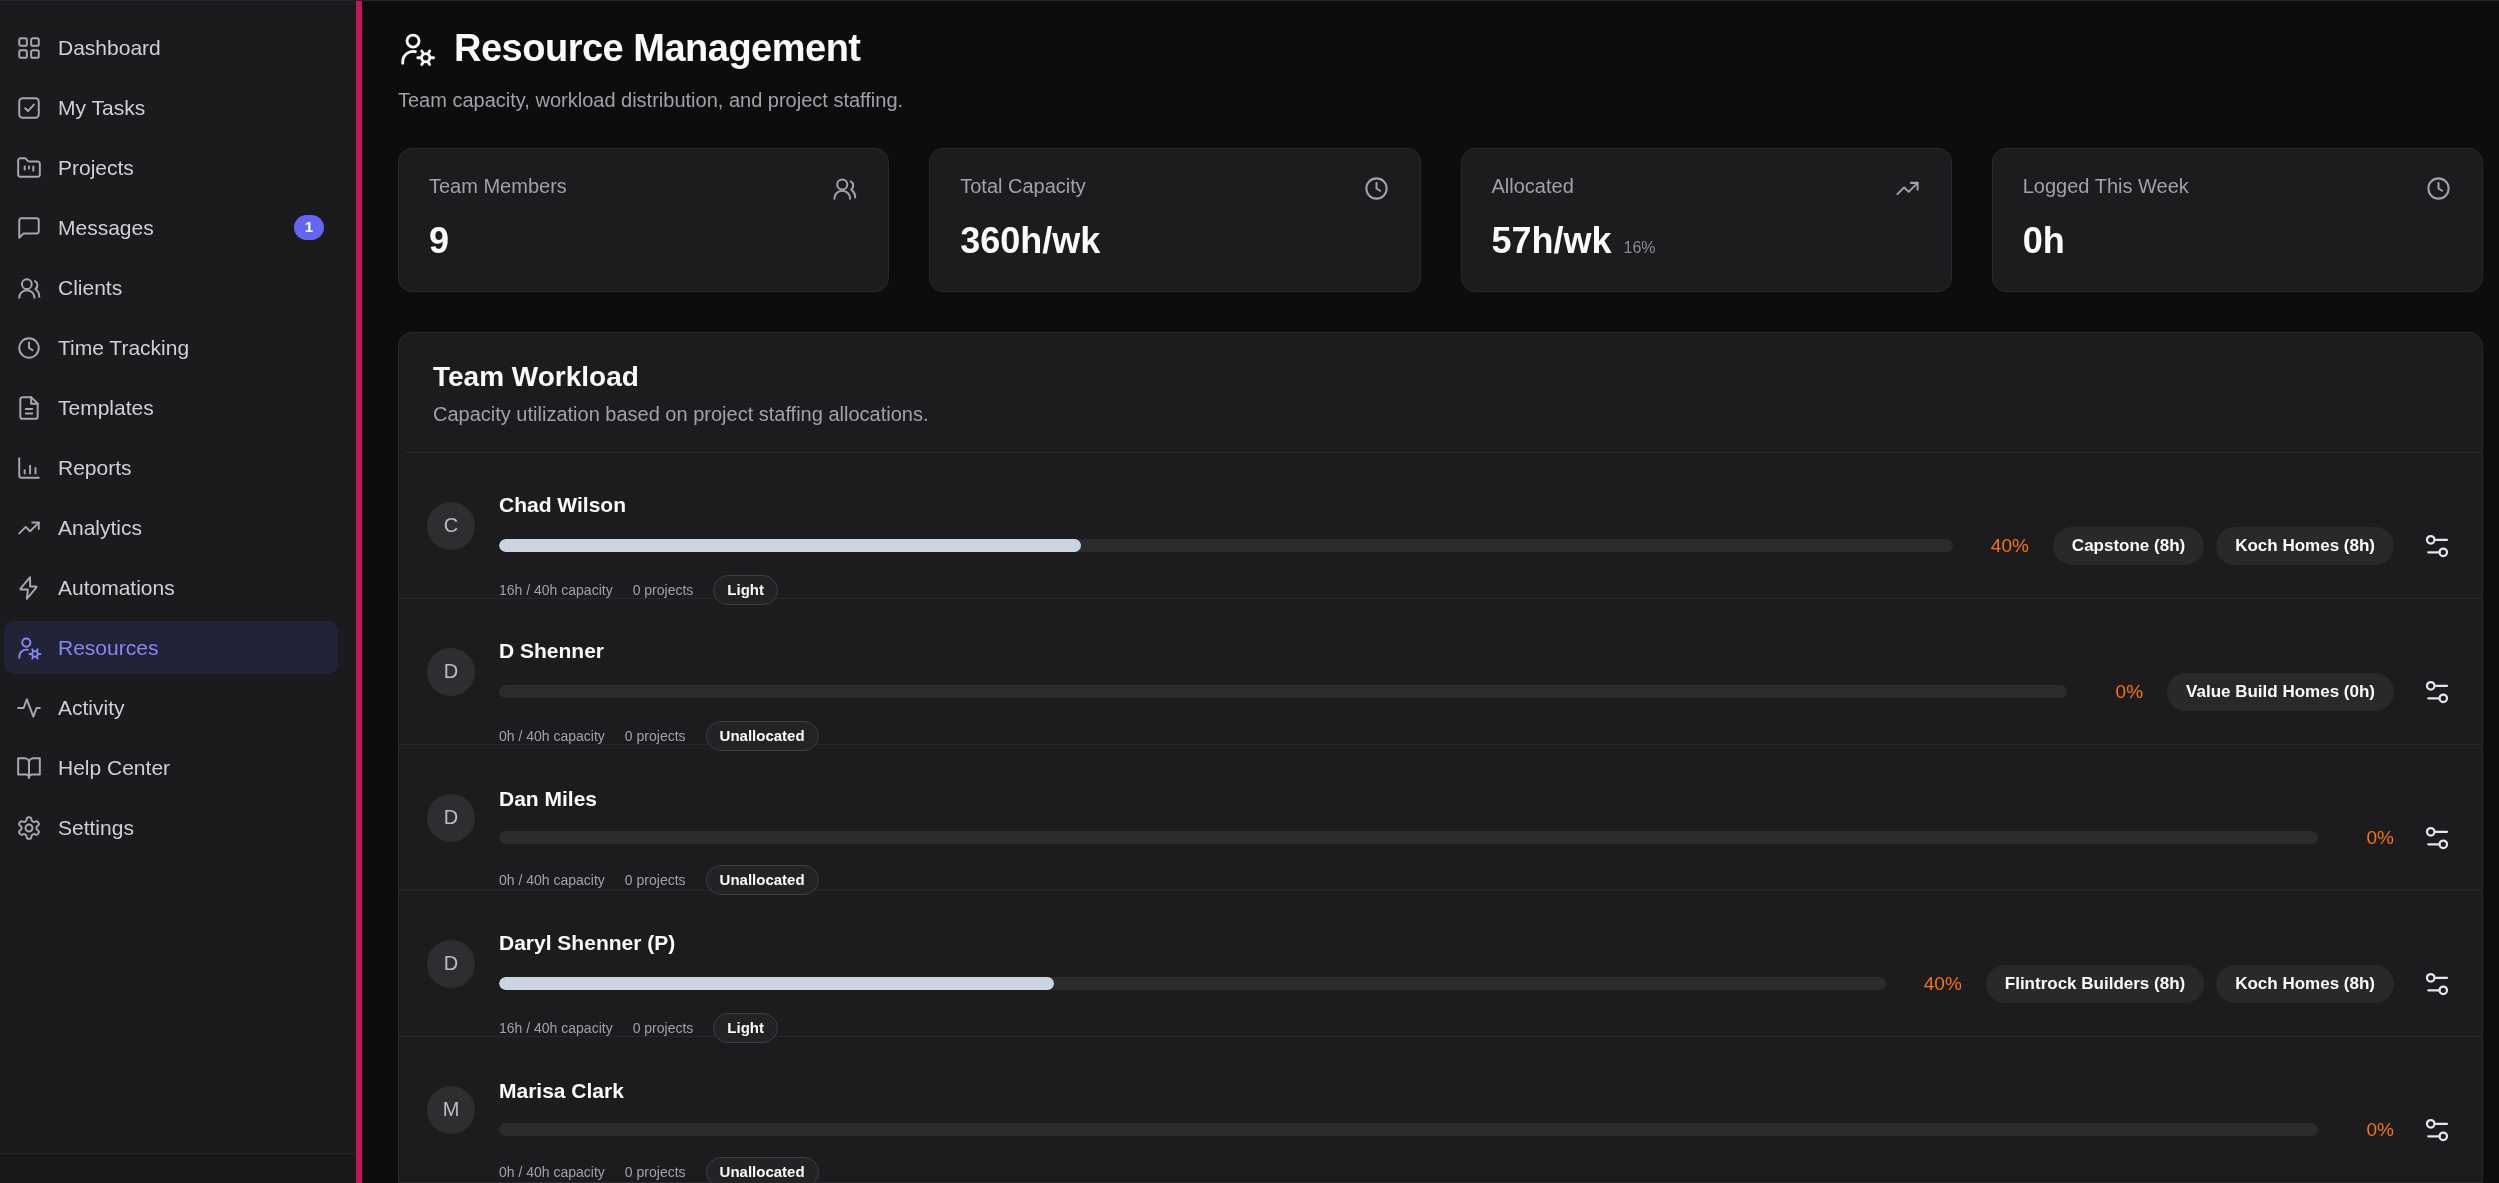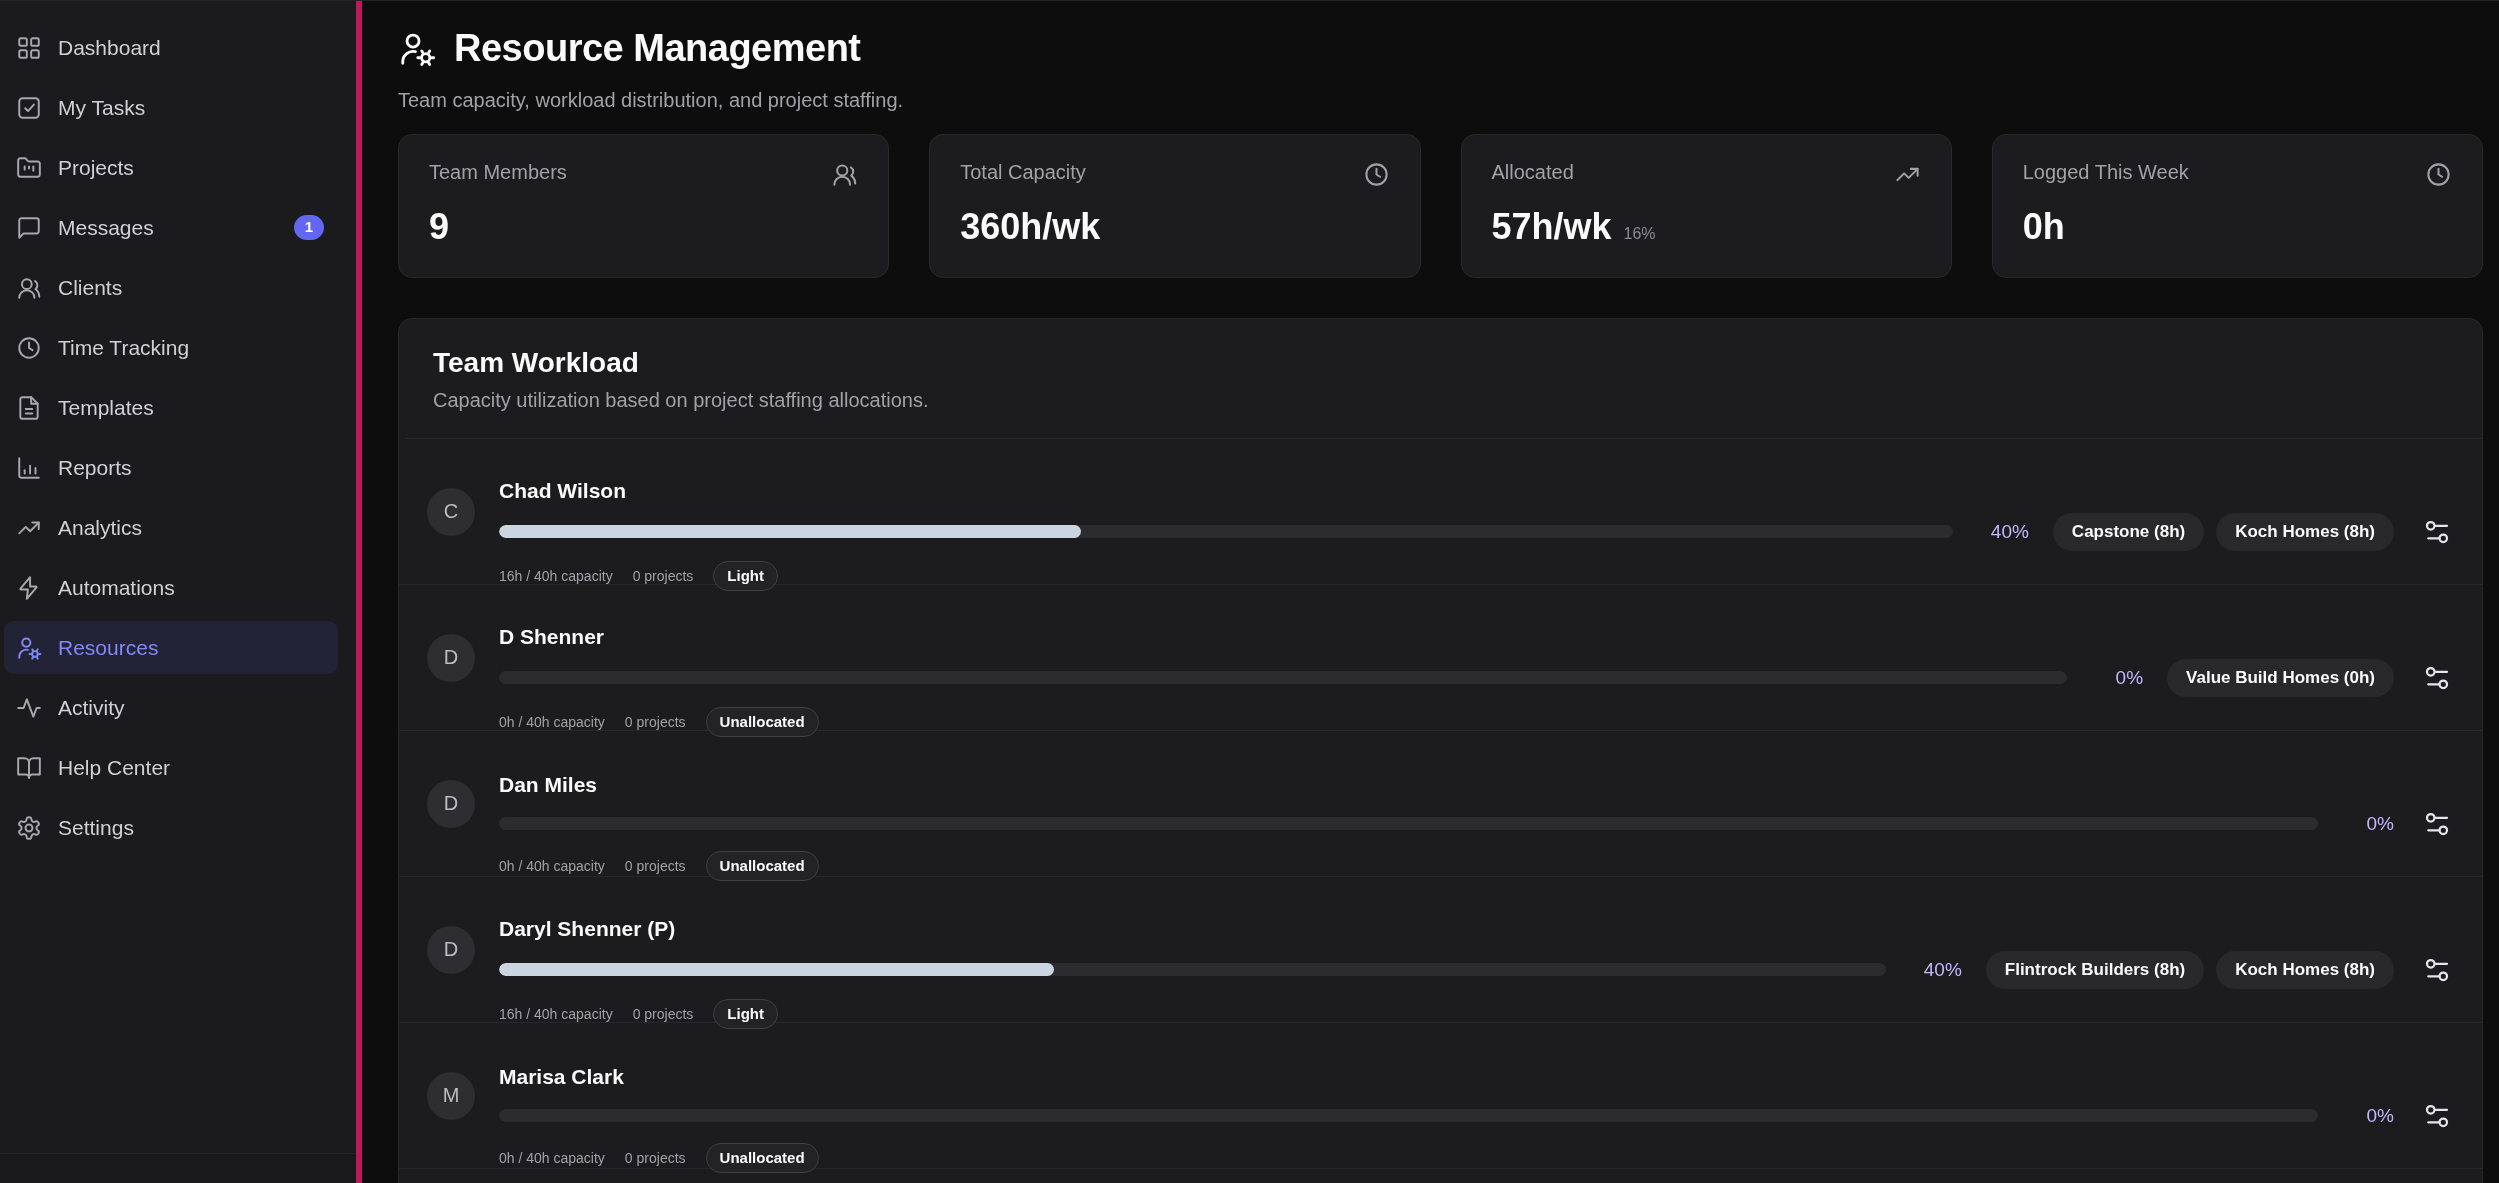--- a/index.html
+++ b/index.html
@@ -47,21 +47,21 @@
   
   .main { flex:1; min-width:0; padding:26px 16px 0 36px; }
 
   .page-header .title-row { display:flex; align-items:center; gap:18px;text-align:right; }
   .page-header .title-row .icon { display:flex; color:#fafafa; }
   .page-header .title-row .icon svg { width:38px; height:38px; }
   .page-title { font-size:38px; font-weight:700; letter-spacing:-0.5px; }
   .page-subtitle { margin-top:19px; font-size:20px; color:#a1a1aa; }
 
   
-  .stats { margin-top:22px; display:grid; grid-template-columns:repeat(4,1fr); gap:40px; }
+  .stats { margin-top:36px; display:grid; grid-template-columns:repeat(4,1fr); gap:40px; }
   .stat-card {
     background:#1c1c1e; border:1px solid #29292d; border-radius:14px;
     padding:26px 30px; height:144px;
   }
   .stat-top { display:flex; align-items:flex-start; justify-content:space-between; }
   .stat-label { font-size:20px; color:#a1a1aa; }
   .stat-top .icon { display:flex; color:#a1a1aa; }
   .stat-top .icon svg { width:27px; height:27px; }
   .stat-value-row { margin-top:18px; display:flex; align-items:baseline; gap:12px; }
   .stat-value { font-size:36px; font-weight:700; color:#fafafa; }
@@ -86,21 +86,21 @@
     flex:none; width:48px; height:48px; border-radius:50%;
     background:#2e2e31; color:#bcbcc2;
     display:flex; align-items:center; justify-content:center;
     font-size:20px;
   }
   .member-main { flex:1; min-width:0; }
   .member-name { font-size:21px; font-weight:600; color:#fafafa; margin-bottom:10px;margin-top:47px; }
   .bar-line { display:flex; align-items:center; }
   .bar-track { flex:1; height:13px; border-radius:99px; background:#2c2c2f; overflow:hidden; }
   .bar-fill { height:100%; border-radius:99px; background:var(--fill,#cbd5e1); }
-  .pct { margin-left:24px; min-width:52px; text-align:right; font-size:19px; color:#c4b5fd; }
+  .pct { margin-left:24px; min-width:52px; text-align:right; font-size:19px; color:#f97316; }
   .chips { display:flex; gap:12px; margin-left:24px; }
   .chips:empty { margin-left:0; }
   .chip {
     background:#29292c; color:#fafafa;
     font-size:17px; font-weight:600;
     padding:9px 19px; border-radius:999px; white-space:nowrap;
   }
   .row-action {
     margin-left:26px; flex:none;
     background:none; border:none; color:#e6e6ea; cursor:pointer;

